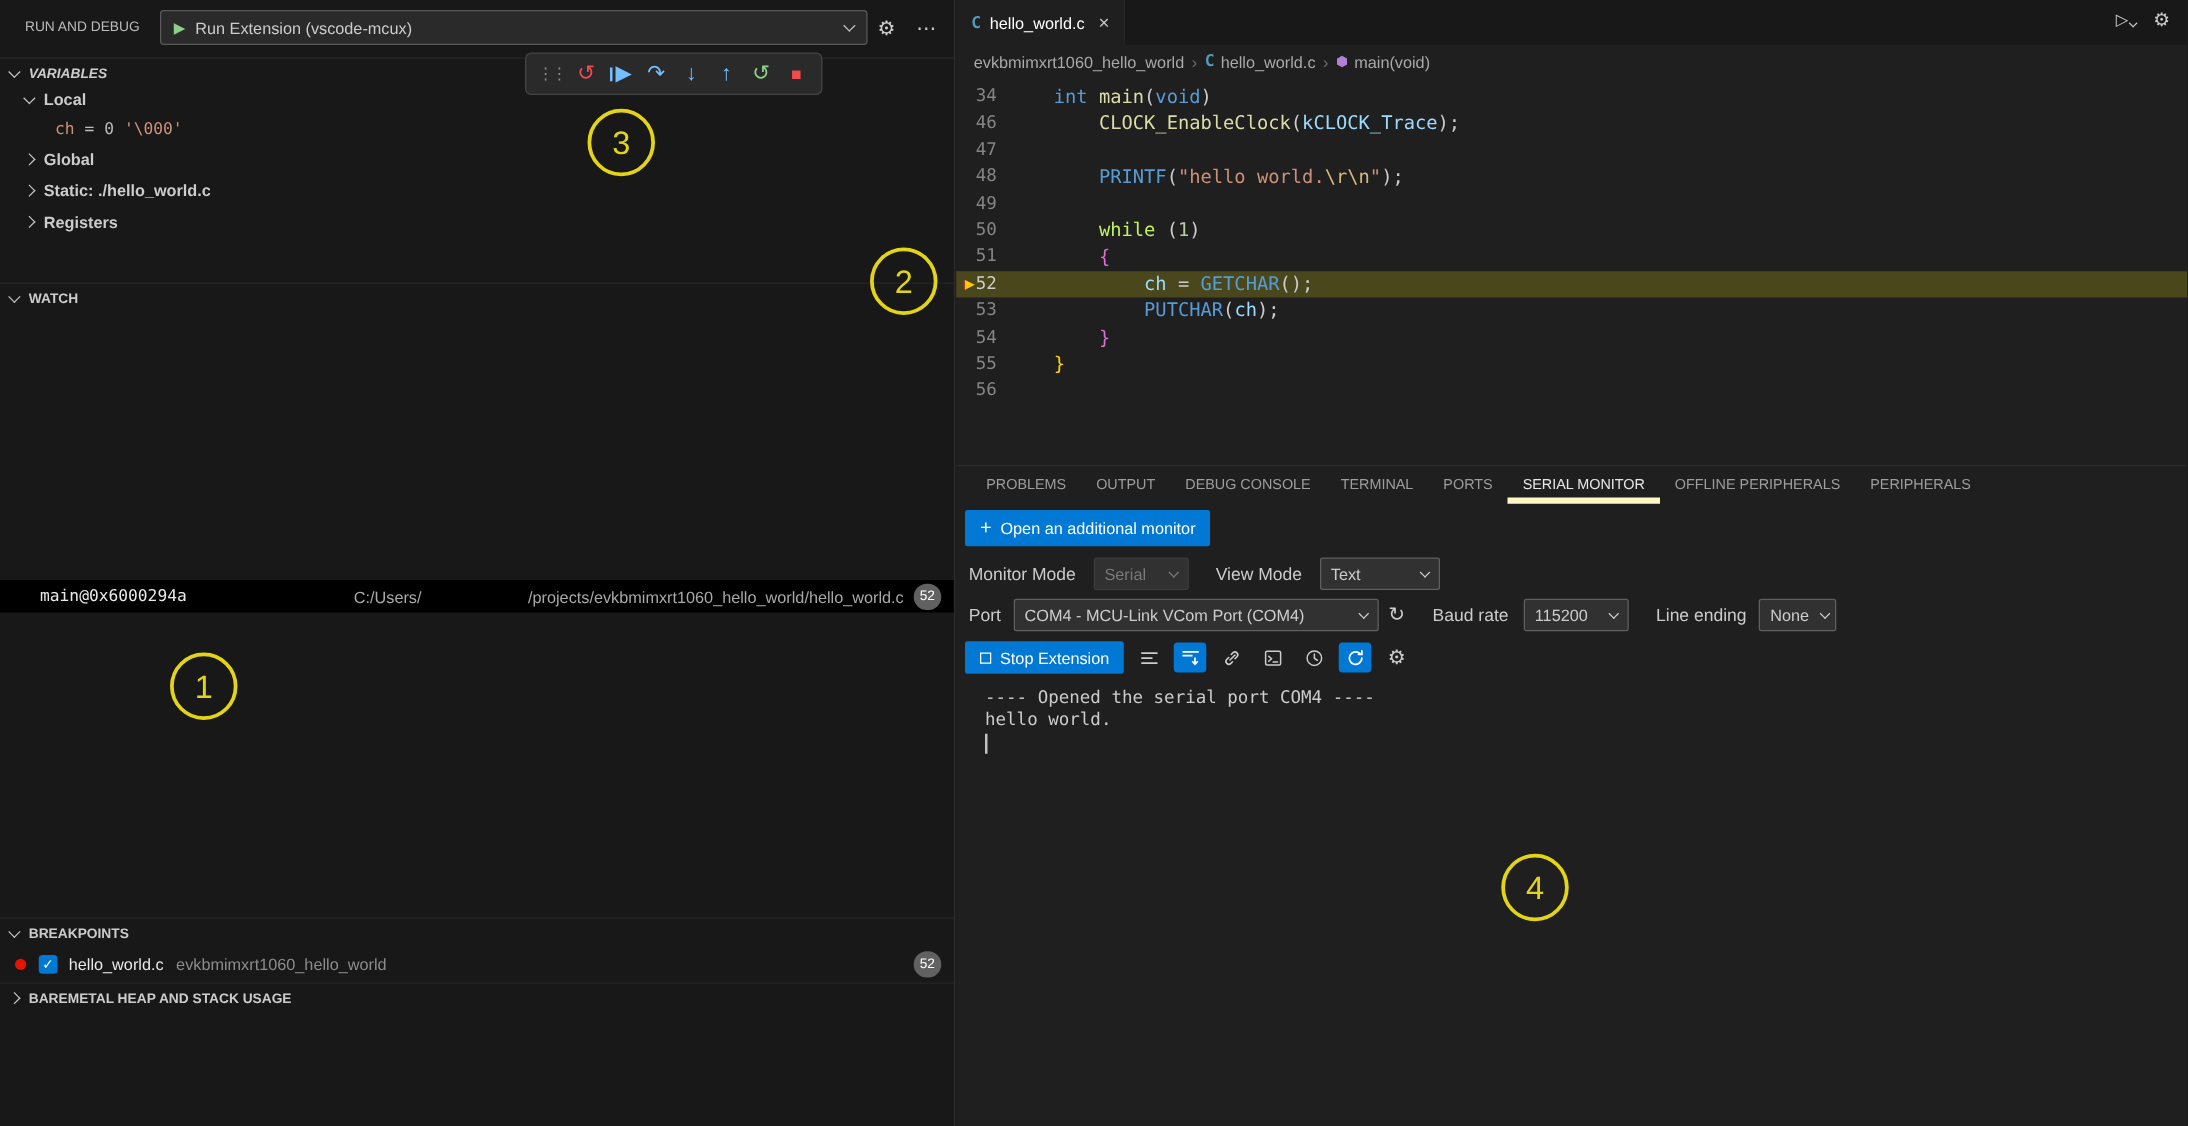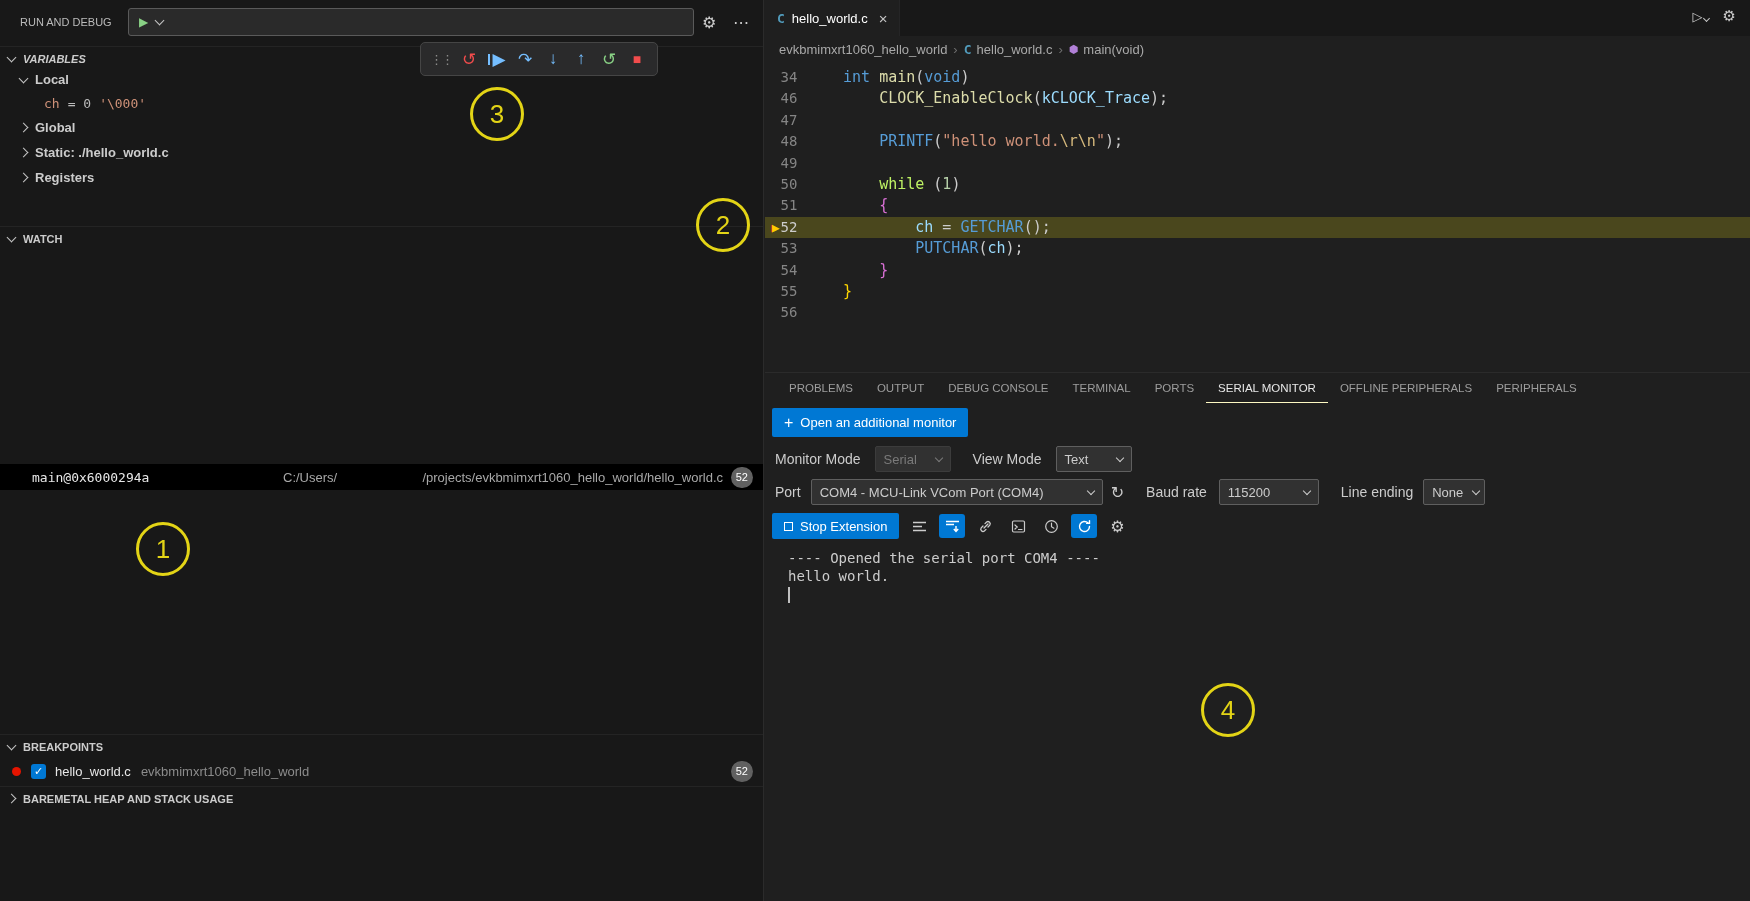--- a/index.html
+++ b/index.html
@@ -96,21 +96,21 @@
   .tok-str{color:#ce9178;} .tok-esc{color:#d7ba7d;} .tok-num{color:#b5cea8;}
   .tok-ctrl{color:#bef264;} .tok-pl{color:#cccccc;} .tok-macro{color:#569cd6;}
   .tok-br1{color:#ffd700;} .tok-br2{color:#da70d6;}
 
   
   .panel { position:absolute; left:765px; top:372px; width:985px; height:529px;
     background:#1f1f1f; border-top:1px solid #2b2b2b; }
   .panel-tabs { position:absolute; left:0; top:0; height:30px; display:flex; padding-left:12px; }
   .ptab { height:30px; line-height:30px; padding:0 12px; font-size:11.5px; color:#9d9d9d;
     cursor:pointer; white-space:nowrap; }
-  .ptab.active { color:#e7e7e7; border-bottom:1px solid #fef9c3; }
+  .ptab.active { color:#e7e7e7; border-bottom:5px solid #fef9c3; }
 
   .btn-blue { background:#0078d4; color:#ffffff; border:none; border-radius:2px;
     font-size:13px; display:flex; align-items:center; gap:7px; cursor:pointer;
     font-family:"Liberation Sans","DejaVu Sans",sans-serif; }
   .open-monitor { position:absolute; left:7px; top:35px; height:29px; padding:0 12px; }
   .plus { font-size:16px; font-weight:normal; }
 
   .ctl-row { position:absolute; left:10px; display:flex; align-items:center; height:28px; }
   .row1 { top:72px; } .row2 { top:105px; } .row3 { top:139px; left:7px; }
   .ctl-label { font-size:14px; color:#cccccc; white-space:nowrap; }
@@ -143,20 +143,21 @@
 </head>
 <body>
 
 <div class="app">
 
   <aside class="sidebar">
     <div class="sb-header">
       <span class="sb-title">RUN AND DEBUG</span>
       <div class="config-dd">
         <span class="play-ico">▶</span>
+        <span class="config-text">Run Extension (vscode-mcux)</span>
         <span class="chev cd"></span>
       </div>
       <span class="hdr-ico" style="left:702px;">⚙</span>
       <span class="hdr-ico" style="left:733px;">⋯</span>
     </div>
 
     <div class="sec-header" style="top:46px;font-style:italic;">
       <span class="chev cd"></span>
       <span>VARIABLES</span>
     </div>
@@ -293,35 +294,35 @@
       <span>Open an additional monitor</span>
     </button>
 
     <div class="ctl-row row1">
       <span class="ctl-label">Monitor Mode</span>
       <div class="dropdown disabled" style="width:76px; margin-left:14px;">
         <span>Serial</span>
         <span class="chev cd"></span>
       </div>
       <span class="ctl-label" style="margin-left:22px;">View Mode</span>
-      <div class="dropdown" style="width:76px; margin-left:14px;">
+      <div class="dropdown" style="width:96px; margin-left:14px;">
         <span>Text</span>
         <span class="chev cd"></span>
       </div>
     </div>
 
     <div class="ctl-row row2">
       <span class="ctl-label">Port</span>
       <div class="dropdown" style="width:292px; margin-left:10px;">
         <span>COM4 - MCU-Link VCom Port (COM4)</span>
         <span class="chev cd"></span>
       </div>
       <span class="refresh-ico">↻</span>
       <span class="ctl-label" style="margin-left:22px;">Baud rate</span>
-      <div class="dropdown" style="width:100px; margin-left:12px;">
+      <div class="dropdown" style="width:84px; margin-left:12px;">
         <span>115200</span>
         <span class="chev cd"></span>
       </div>
       <span class="ctl-label" style="margin-left:22px;">Line ending</span>
       <div class="dropdown" style="width:62px; margin-left:10px;">
         <span>None</span>
         <span class="chev cd"></span>
       </div>
     </div>
 

